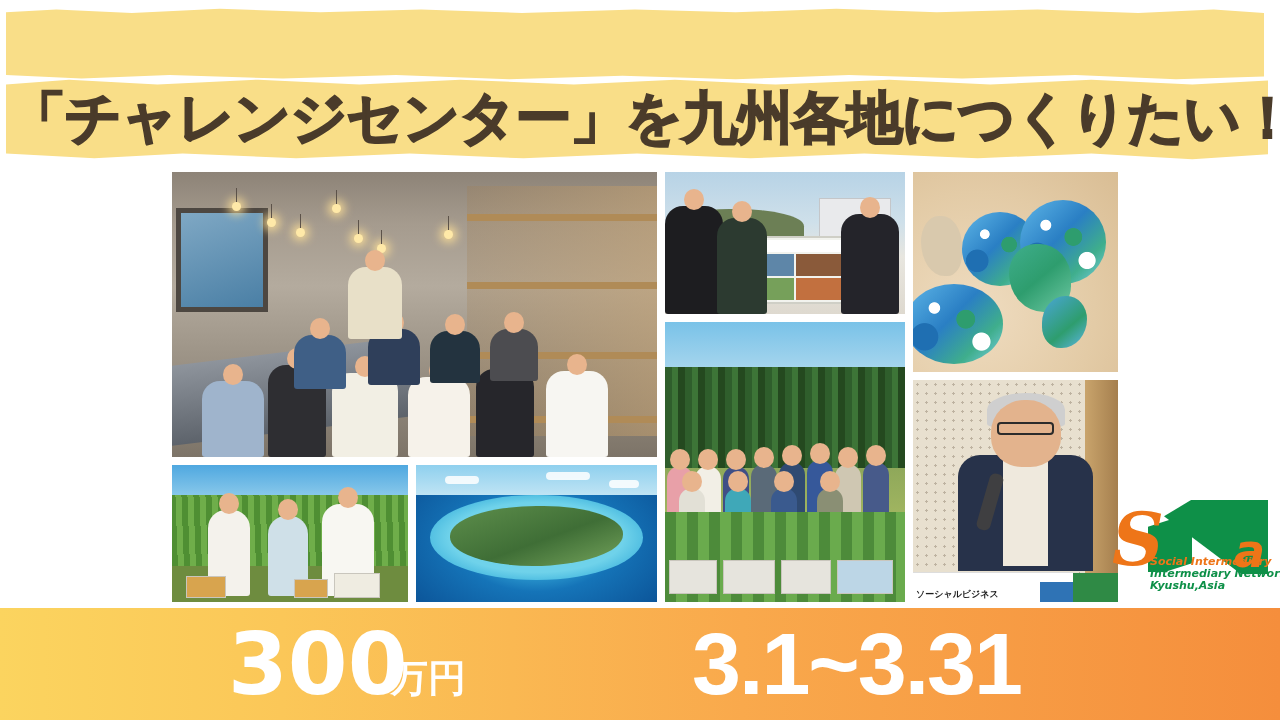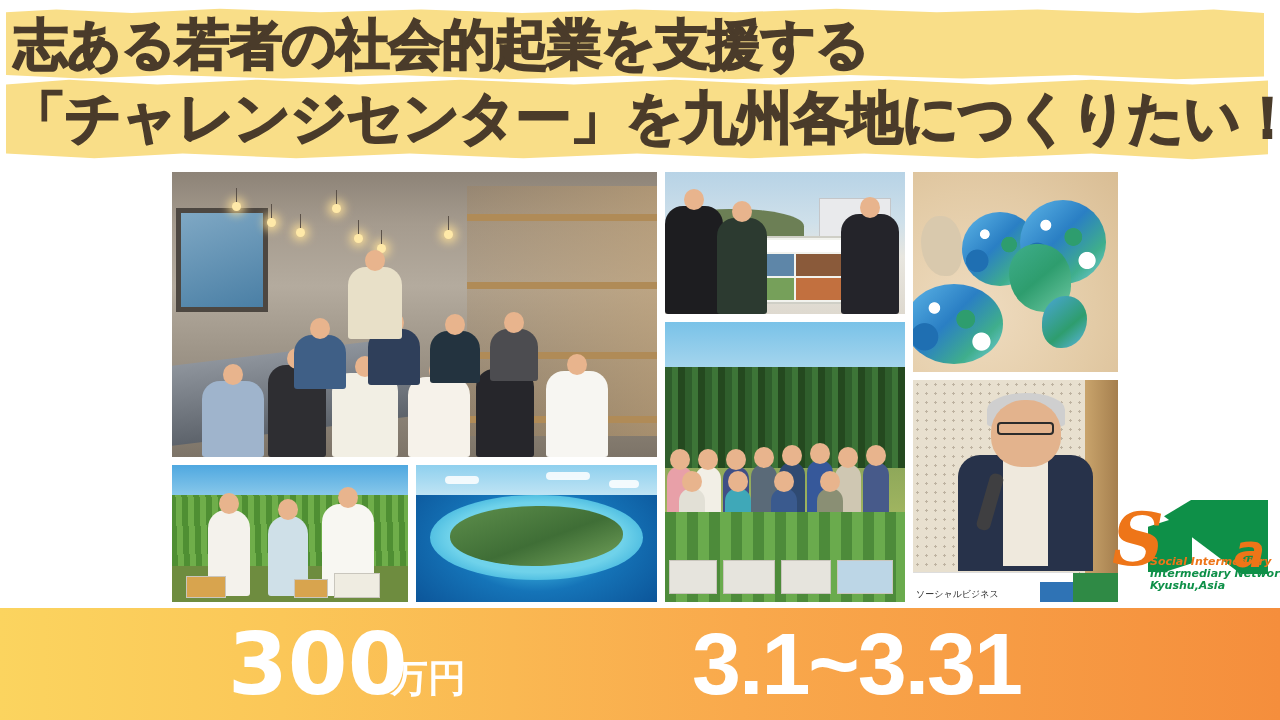--- a/index.html
+++ b/index.html
@@ -181,21 +181,21 @@
     background-image: radial-gradient(circle, rgba(120,105,85,.38) 1px, transparent 1.4px);
     background-size: 9px 9px; }
   .sp-wood { position:absolute; right:0; top:0; width:16%; height:100%; background:linear-gradient(90deg,#c9a46c,#a57f4e); }
   .sp-head { position:absolute; left:38%; top:9%; width:34%; height:30%; border-radius:48% 48% 44% 44%; background:#e3b38d; }
   .sp-hair { position:absolute; left:36%; top:6%; width:38%; height:15%; border-radius:50% 50% 10% 10%; background:#cfcfcf; }
   .sp-glasses { position:absolute; left:41%; top:19%; width:28%; height:6%; border:2px solid #2b2b2b; border-radius:4px; box-sizing:border-box; }
   .sp-body { position:absolute; left:22%; top:34%; width:66%; height:52%; border-radius:22px 22px 0 0; background:#27324a; }
   .sp-shirt { position:absolute; left:44%; top:36%; width:22%; height:48%; background:#efe9dd; }
   .sp-mic { position:absolute; left:34%; top:42%; width:7%; height:26%; border-radius:6px; background:#3f3f41; transform:rotate(16deg); }
   .sp-sign { position:absolute; left:0; bottom:0; width:78%; height:13%; background:#ffffff; border-top:1px solid #ddd; }
-  .sp-sign-txt { position:absolute; left:3px; bottom:1px; font-size:9px; color:#1d1d1d; white-space:nowrap; font-weight:400; }
+  .sp-sign-txt { position:absolute; left:3px; bottom:1px; font-size:9px; color:#1d1d1d; white-space:nowrap; font-weight:700; }
   .sp-sign-green { position:absolute; right:0; bottom:0; width:22%; height:13%; background:#2f8a45; }
   .sp-sign-blue { position:absolute; right:22%; bottom:0; width:16%; height:9%; background:#2f73b5; }
 
   
   .logo {
     position: absolute;
     left: 1112px;
     top: 498px;
     width: 162px;
     height: 104px;
@@ -271,21 +271,20 @@
     font-family: Liberation Sans, sans-serif;
     letter-spacing: -2px;
   }
 </style>
 </head>
 <body>
 
 <div class="title-area">
   <div class="hl-band b1"></div>
   <div class="hl-band b2"></div>
-  <div class="title-line l1">志ある若者の社会的起業を支援する</div>
   <div class="title-line l2">「チャレンジセンター」を九州各地につくりたい！</div>
 </div>
 
 <div class="collage">
 
   <div class="ph ph-cafe">
     <div class="cafe-bg"></div>
     <div class="cafe-window"></div>
     <div class="cafe-shelf">
       <div class="shelf-bar" style="top:28px"></div>

